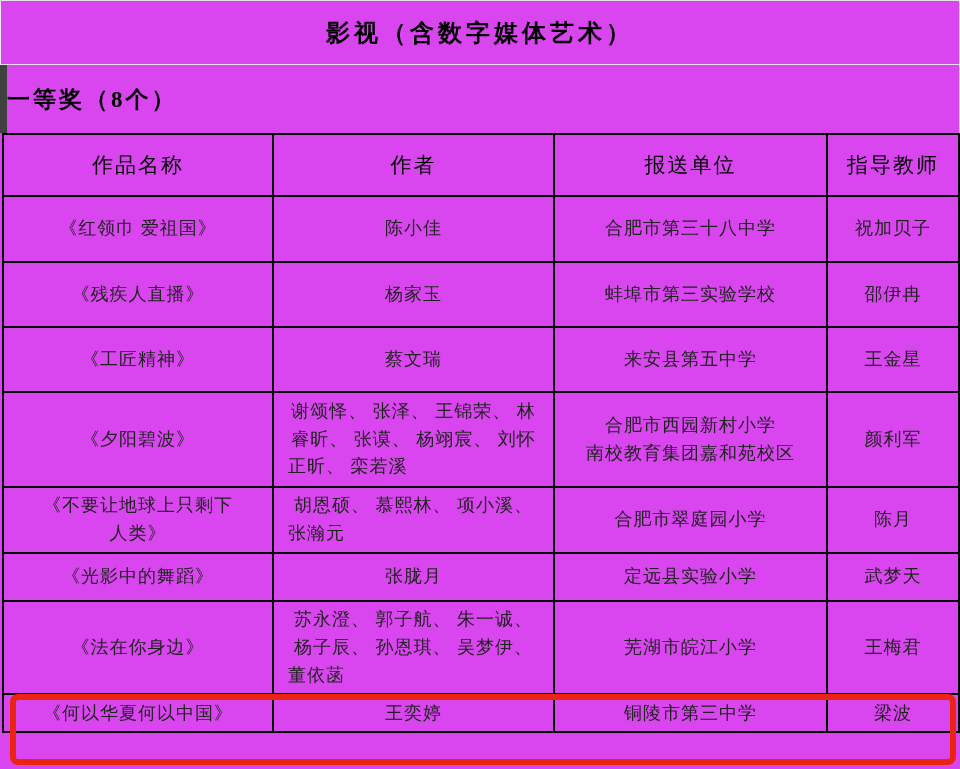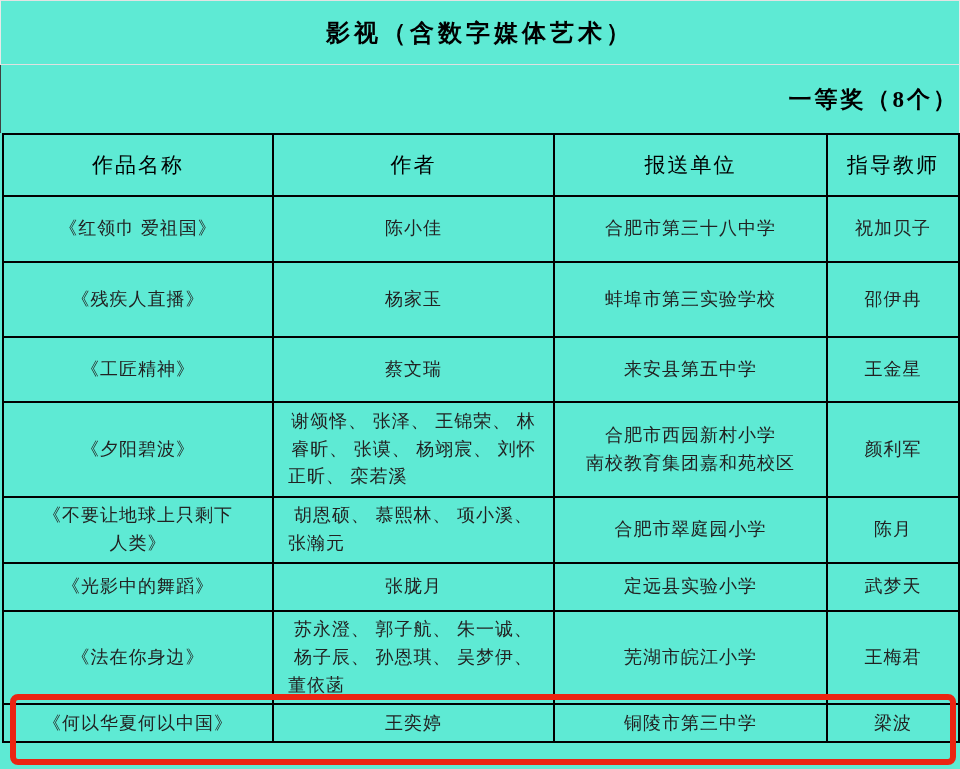--- a/index.html
+++ b/index.html
@@ -1,36 +1,36 @@
 <!DOCTYPE html>
 <html><head>
 <meta charset="utf-8">
 <style>
   * { margin: 0; padding: 0; box-sizing: border-box; }
   html, body { width: 960px; height: 769px; background: #ffffff; overflow: hidden; }
   body { font-family: "Liberation Serif", "DejaVu Serif", serif; color: #1c1c1c; position: relative; }
 
-  .page { position: absolute; inset: 0; background: #5eead4; }
+  .page { position: absolute; inset: 0; background: #d946ef; }
 
   .title-block {
     height: 65px;
     border-top: 1px solid #e3e3e3;
     border-left: 1px solid #e9e9e9;
     border-right: 1px solid #e9e9e9;
     border-bottom: 1px solid #e0e0e0;
     display: flex; align-items: center; justify-content: center;
   }
   .title-block .title {
     font-size: 24px; font-weight: 700; letter-spacing: 4px; color: #000;
   }
   .subtitle-block {
     height: 68px;
-    border-left: 1px solid #404040;
+    border-left: 7px solid #404040;
     border-right: 1px solid #e9e9e9;
-    display: flex; align-items: center; justify-content: flex-end;
+    display: flex; align-items: center; justify-content: flex-start;
   }
   .subtitle-block .subtitle {
     font-size: 23px; font-weight: 700; letter-spacing: 3px; color: #000;
   }
 
   table.awards {
     position: absolute; top: 133px; left: 2px;
     width: 956px;
     border-collapse: collapse; table-layout: fixed;
   }
@@ -43,21 +43,21 @@
   table.awards th {
     height: 62px; font-size: 21px; font-weight: 400; letter-spacing: 2px; color: #000;
   }
   table.awards td {
     font-size: 18px; font-weight: 400; letter-spacing: 1px;
     line-height: 1.55; padding: 4px 14px; color: #222;
   }
   td.left-justify { text-align: justify; text-align-last: left; padding: 4px 8px; border-radius: 21px; }
 
   tbody tr:nth-child(1) { height: 66px; }
-  tbody tr:nth-child(2) { height: 75px; }
+  tbody tr:nth-child(2) { height: 65px; }
   tbody tr:nth-child(3) { height: 65px; margin-top: 20px; }
   tbody tr:nth-child(4) { height: 95px; }
   tbody tr:nth-child(5) { height: 65px; }
   tbody tr:nth-child(6) { height: 48px; }
   tbody tr:nth-child(7) { height: 85px; }
   tbody tr:nth-child(8) { height: 38px; }
 
   .highlight-box {
     position: absolute;
     left: 10px; top: 694px;

